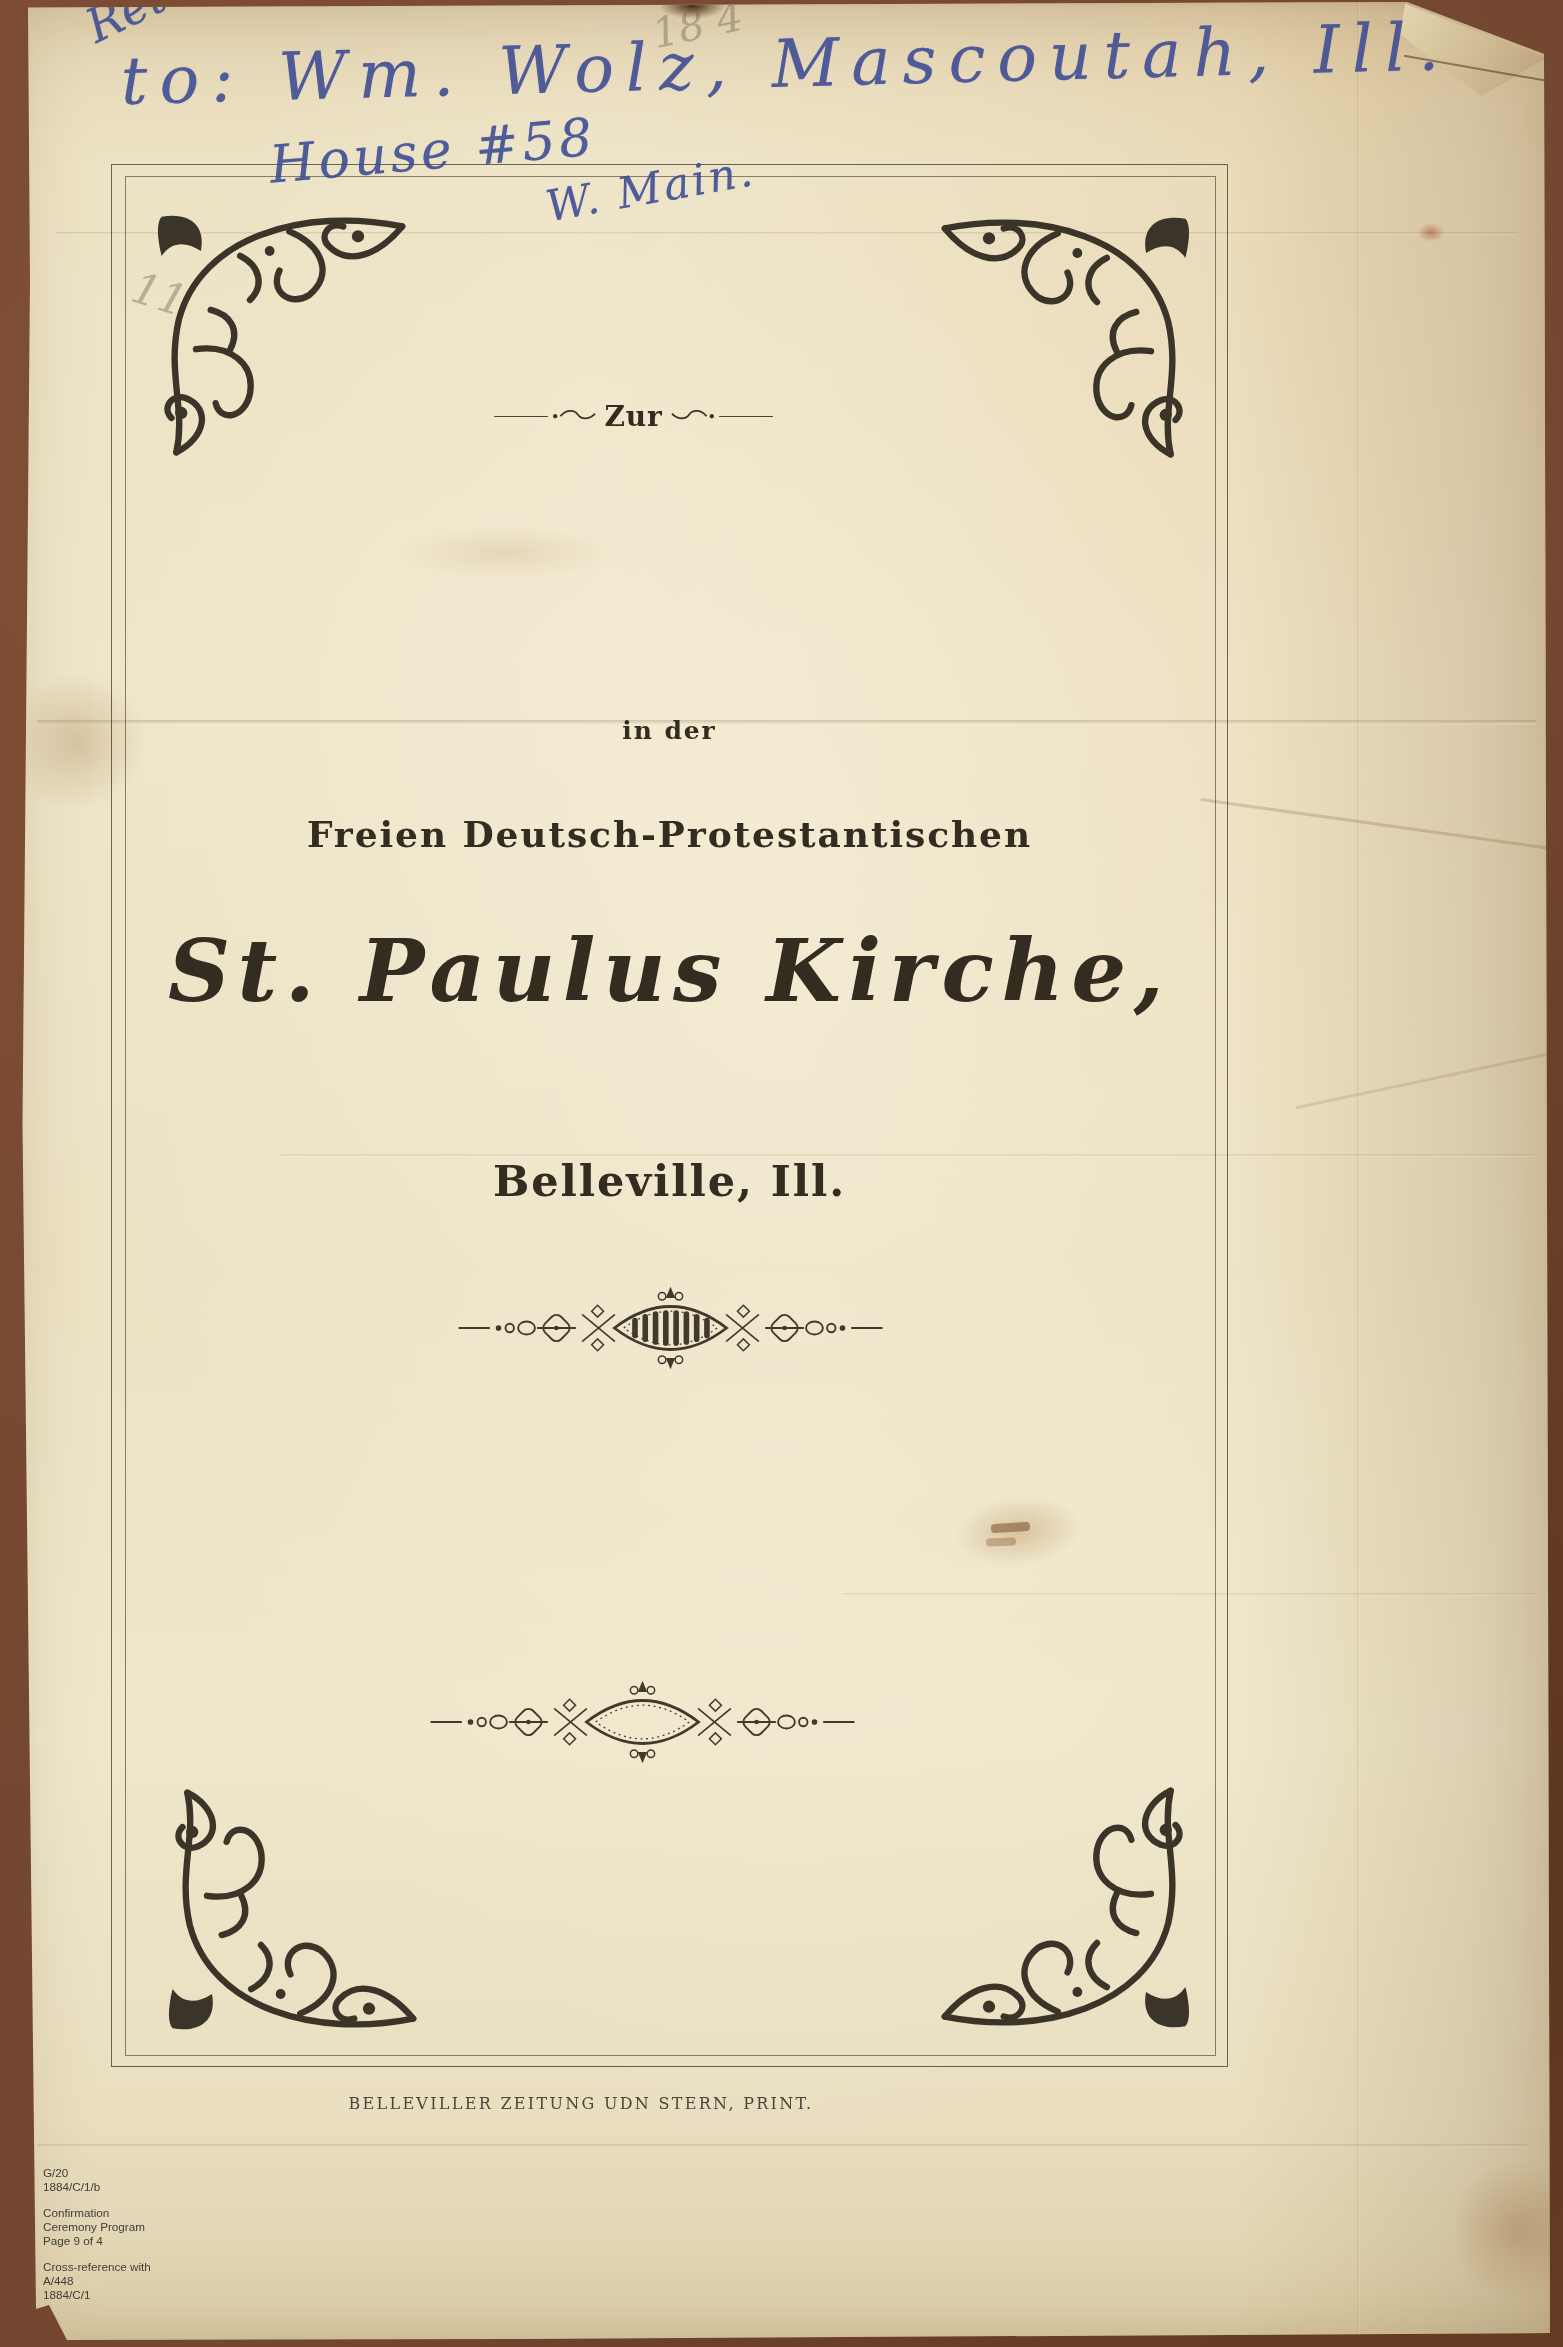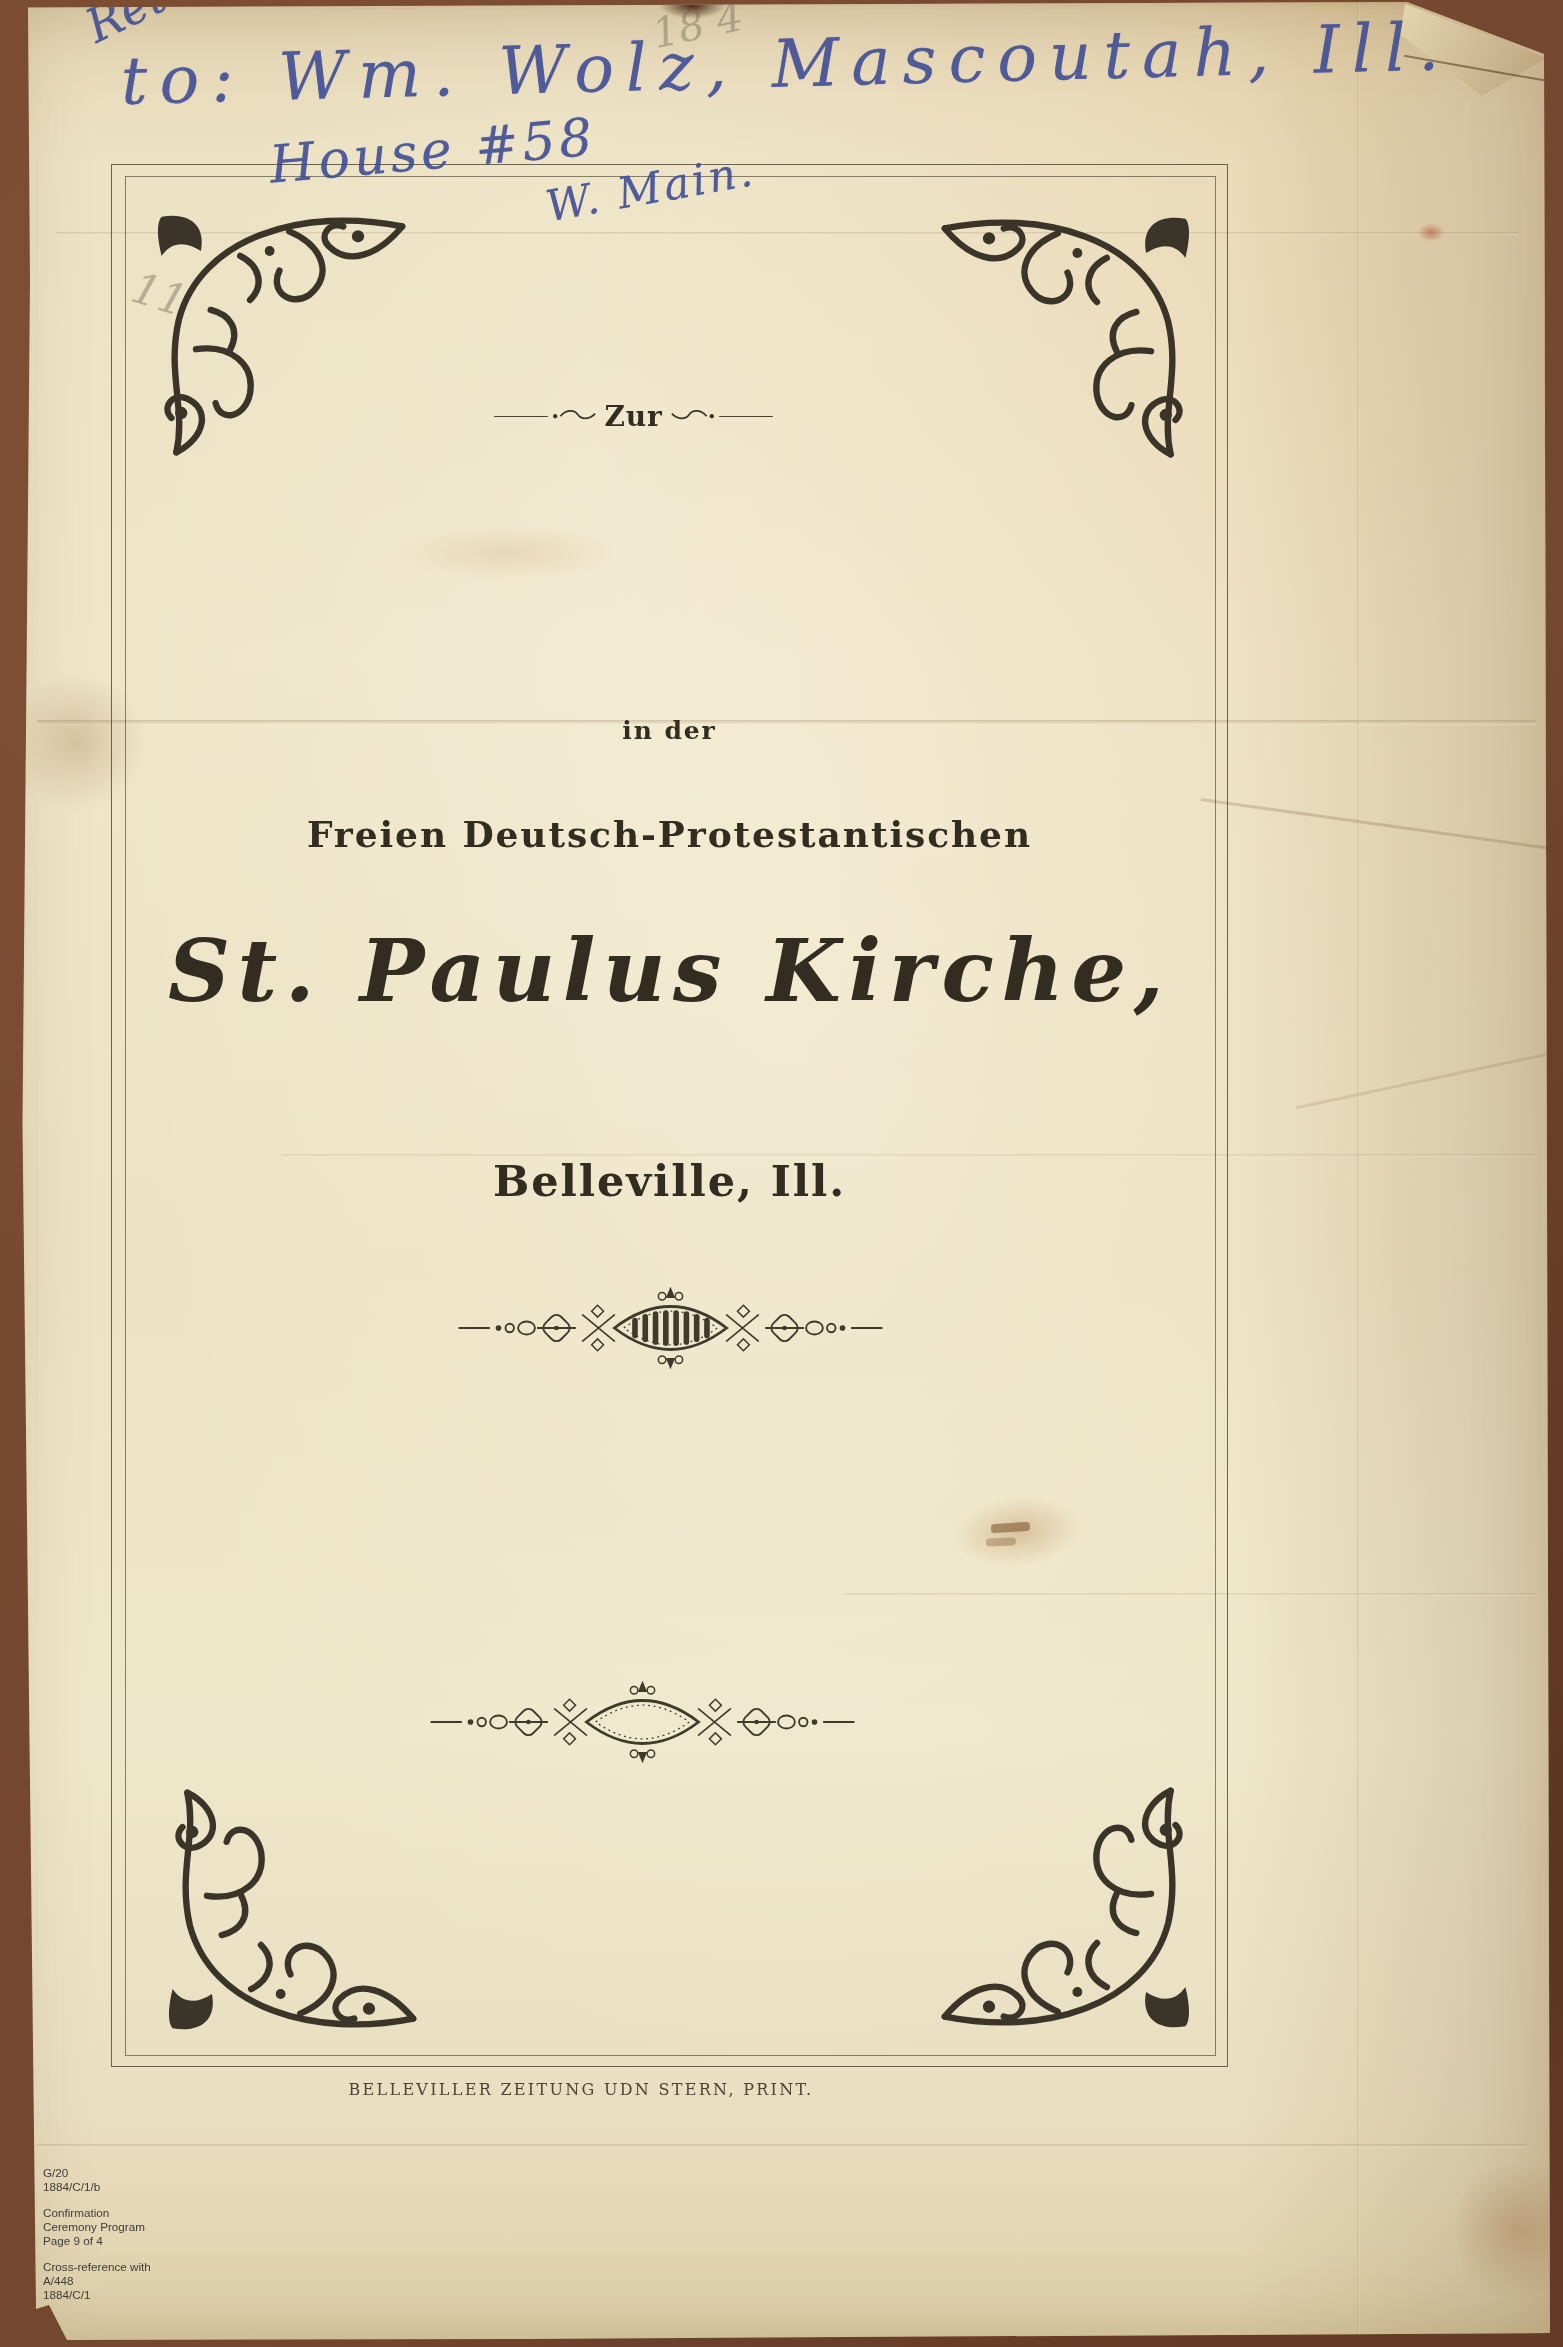--- a/index.html
+++ b/index.html
@@ -23,21 +23,21 @@
   .abs{position:absolute;}
   .printed{color:#332d21;text-align:center;}
   .ctr{left:111px;width:1117px;text-align:center;}
   .title{font-weight:bold;font-size:88px;letter-spacing:0.9px;line-height:1;
          text-shadow:0 0 0.9px rgba(40,34,24,.55);}
   .small-frak{font-weight:bold;font-size:25px;letter-spacing:1.9px;}
   .mid-frak{font-weight:bold;font-size:36px;letter-spacing:1.9px;}
   .church{font-style:italic;font-weight:bold;font-size:86px;letter-spacing:7.5px;line-height:1;}
   .city{font-weight:bold;font-size:43px;letter-spacing:1.9px;}
   .dateline{font-weight:bold;font-size:54px;letter-spacing:0.9px;}
-  .printer{font-size:16px;letter-spacing:2.3px;color:#4c453a;}
+  .printer{font-size:16px;letter-spacing:2.3px;color:#4c453a;margin-top:14px;}
   .kicker-row{display:flex;align-items:center;justify-content:center;gap:2px;color:#3b3428;}
   .kicker-word{font-weight:bold;font-size:28px;letter-spacing:0.9px;}
   .rule{height:1.9px;width:54px;background:#4a4334;border-radius:1.9px;}
   .frame{position:absolute;border:1.9px solid rgba(62,55,43,.75);}
   .frame-inner{position:absolute;border:1.4px solid rgba(62,55,43,.6);}
   .hw{position:absolute;color:#3b4a94;font-style:italic;white-space:nowrap;
       font-family:"DejaVu Serif", serif;opacity:.88;text-shadow:0 0 0.9px rgba(59,74,148,.5);}
   .pencil{position:absolute;color:#6e6452;font-style:italic;white-space:nowrap;opacity:.42;}
   .crease{position:absolute;pointer-events:none;}
   .stain{position:absolute;border-radius:50%;pointer-events:none;}

